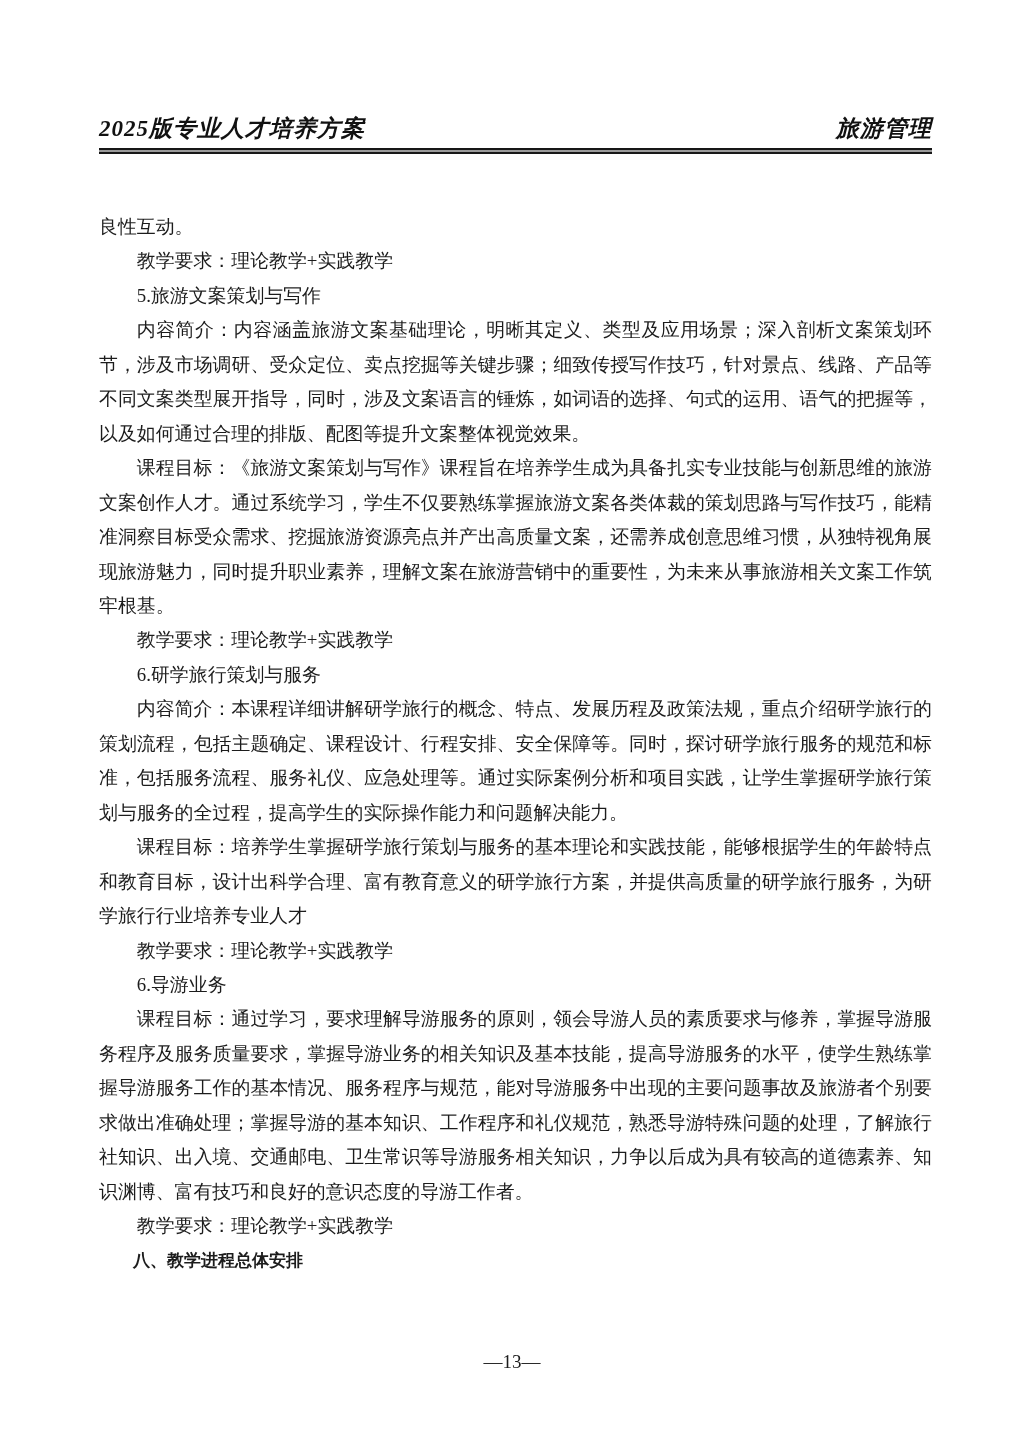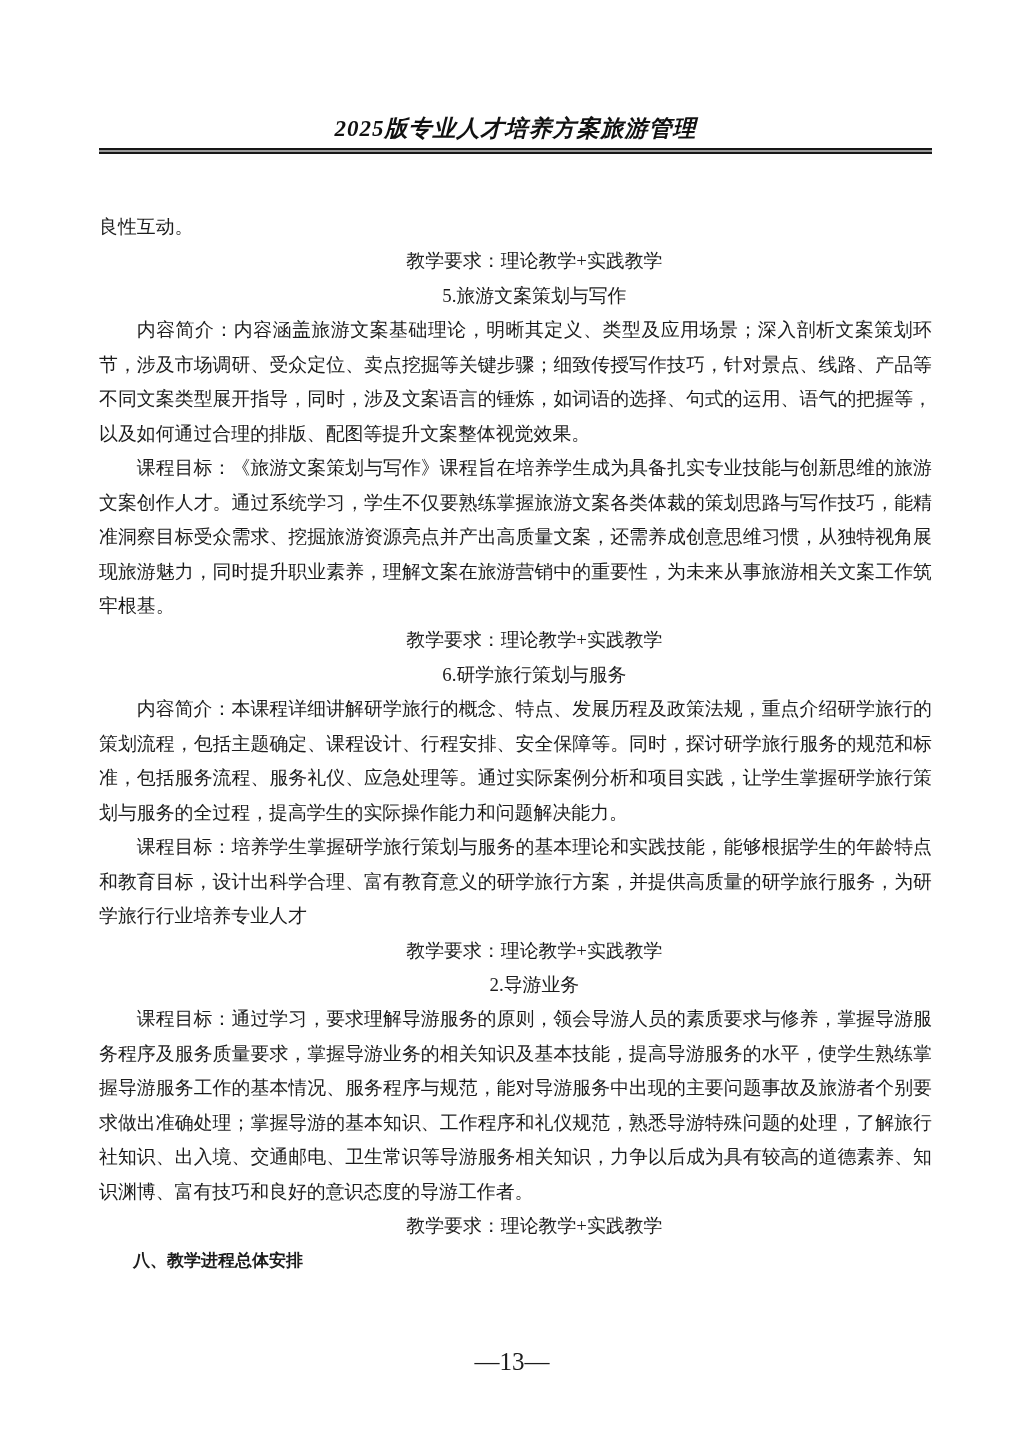--- a/index.html
+++ b/index.html
@@ -17,21 +17,21 @@
     font-family: "Liberation Serif", "DejaVu Serif", serif;
     color: #1c1c1c;
   }
   
   .header {
     position: absolute;
     left: 99px;
     width: 833px;
     top: 114px;
     display: flex;
-    justify-content: center;
+    justify-content: space-between;
     align-items: flex-end;
     font-family: "Liberation Serif", "DejaVu Serif", serif;
     font-size: 23px;
     font-style: italic;
     font-weight: 700;
     line-height: 30px;
     letter-spacing: 1px;
     color: #111111;
   }
   .header-rule {
@@ -51,37 +51,37 @@
     top: 169px;
     width: 833px;
   }
   .blk {
     font-size: 18.9px;
     line-height: 34.45px;
     text-align: justify;
     margin: 0;
   }
   .blk.continuation { text-indent: 0; margin-top: 41px; }
-  .blk.line         { text-indent: 2em; text-align: center; }
+  .blk.line         { text-indent: 2em; text-align: left; }
   .blk.para         { text-indent: 2em; }
   .blk.heading {
     text-indent: 2em;
     text-align: left;
     font-weight: 700;
     font-family: "Liberation Sans", "DejaVu Sans", sans-serif;
     font-size: 17px;
   }
   
   .footer {
     position: absolute;
     left: 0;
     width: 1024px;
     top: 1348px;
     text-align: center;
-    font-size: 25px;
+    font-size: 19px;
     line-height: 28px;
     color: #1c1c1c;
   }
 </style>
 </head>
 <body>
 
 <div class="page">
 
   <div class="header">
@@ -95,21 +95,21 @@
       <div class="blk continuation">良性互动。</div>
       <div class="blk line">教学要求：理论教学+实践教学</div>
       <div class="blk line">5.旅游文案策划与写作</div>
       <div class="blk para">内容简介：内容涵盖旅游文案基础理论，明晰其定义、类型及应用场景；深入剖析文案策划环节，涉及市场调研、受众定位、卖点挖掘等关键步骤；细致传授写作技巧，针对景点、线路、产品等不同文案类型展开指导，同时，涉及文案语言的锤炼，如词语的选择、句式的运用、语气的把握等，以及如何通过合理的排版、配图等提升文案整体视觉效果。</div>
       <div class="blk para">课程目标：《旅游文案策划与写作》课程旨在培养学生成为具备扎实专业技能与创新思维的旅游文案创作人才。通过系统学习，学生不仅要熟练掌握旅游文案各类体裁的策划思路与写作技巧，能精准洞察目标受众需求、挖掘旅游资源亮点并产出高质量文案，还需养成创意思维习惯，从独特视角展现旅游魅力，同时提升职业素养，理解文案在旅游营销中的重要性，为未来从事旅游相关文案工作筑牢根基。</div>
       <div class="blk line">教学要求：理论教学+实践教学</div>
       <div class="blk line">6.研学旅行策划与服务</div>
       <div class="blk para">内容简介：本课程详细讲解研学旅行的概念、特点、发展历程及政策法规，重点介绍研学旅行的策划流程，包括主题确定、课程设计、行程安排、安全保障等。同时，探讨研学旅行服务的规范和标准，包括服务流程、服务礼仪、应急处理等。通过实际案例分析和项目实践，让学生掌握研学旅行策划与服务的全过程，提高学生的实际操作能力和问题解决能力。</div>
       <div class="blk para">课程目标：培养学生掌握研学旅行策划与服务的基本理论和实践技能，能够根据学生的年龄特点和教育目标，设计出科学合理、富有教育意义的研学旅行方案，并提供高质量的研学旅行服务，为研学旅行行业培养专业人才</div>
       <div class="blk line">教学要求：理论教学+实践教学</div>
-      <div class="blk line">2.导游业务</div>
+      <div class="blk line">6.导游业务</div>
       <div class="blk para">课程目标：通过学习，要求理解导游服务的原则，领会导游人员的素质要求与修养，掌握导游服务程序及服务质量要求，掌握导游业务的相关知识及基本技能，提高导游服务的水平，使学生熟练掌握导游服务工作的基本情况、服务程序与规范，能对导游服务中出现的主要问题事故及旅游者个别要求做出准确处理；掌握导游的基本知识、工作程序和礼仪规范，熟悉导游特殊问题的处理，了解旅行社知识、出入境、交通邮电、卫生常识等导游服务相关知识，力争以后成为具有较高的道德素养、知识渊博、富有技巧和良好的意识态度的导游工作者。</div>
       <div class="blk line">教学要求：理论教学+实践教学</div>
       <div class="blk heading">八、教学进程总体安排</div>
     </div>
 
   <div class="footer">
     <span>—13—</span>
   </div>
 
 </div>

